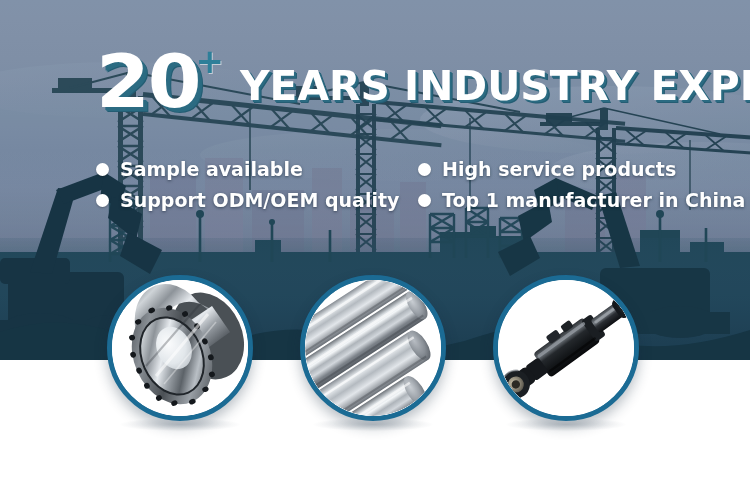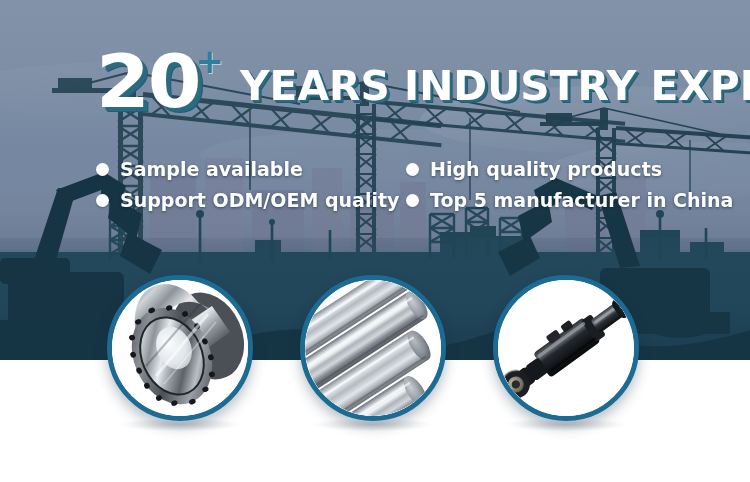--- a/index.html
+++ b/index.html
@@ -77,21 +77,21 @@
     transform:scaleX(1.02);
     transform-origin:left bottom;
   }
 
   
   .bullets {
     position:absolute;
     left:96px; top:158px;
     width:600px;
     display:flex;
-    gap:10px;
+    gap:22px;
   }
   .bullet-col { display:flex; flex-direction:column; gap:9px; }
   .bullet-col.left  { width:300px; }
   .bullet-col.right { width:290px; }
   .bullet-row {
     display:flex;
     align-items:center;
     gap:11px;
   }
   .dot {
@@ -350,25 +350,25 @@
       </div>
       <div class="bullet-row">
         <span class="dot"></span>
         <span class="bullet-text">Support ODM/OEM quality</span>
       </div>
     </div>
 
     <div class="bullet-col right">
       <div class="bullet-row">
         <span class="dot"></span>
-        <span class="bullet-text">High quality products</span>
+        <span class="bullet-text">High service products</span>
       </div>
       <div class="bullet-row">
         <span class="dot"></span>
-        <span class="bullet-text">Top 5 manufacturer in China</span>
+        <span class="bullet-text">Top 1 manufacturer in China</span>
       </div>
     </div>
 
   </div>
 
   <div class="circle-shadow" id="shadow-1"></div>
   <div class="circle-shadow" id="shadow-2"></div>
   <div class="circle-shadow" id="shadow-3"></div>
 
   <div class="circle" id="circle-1">

